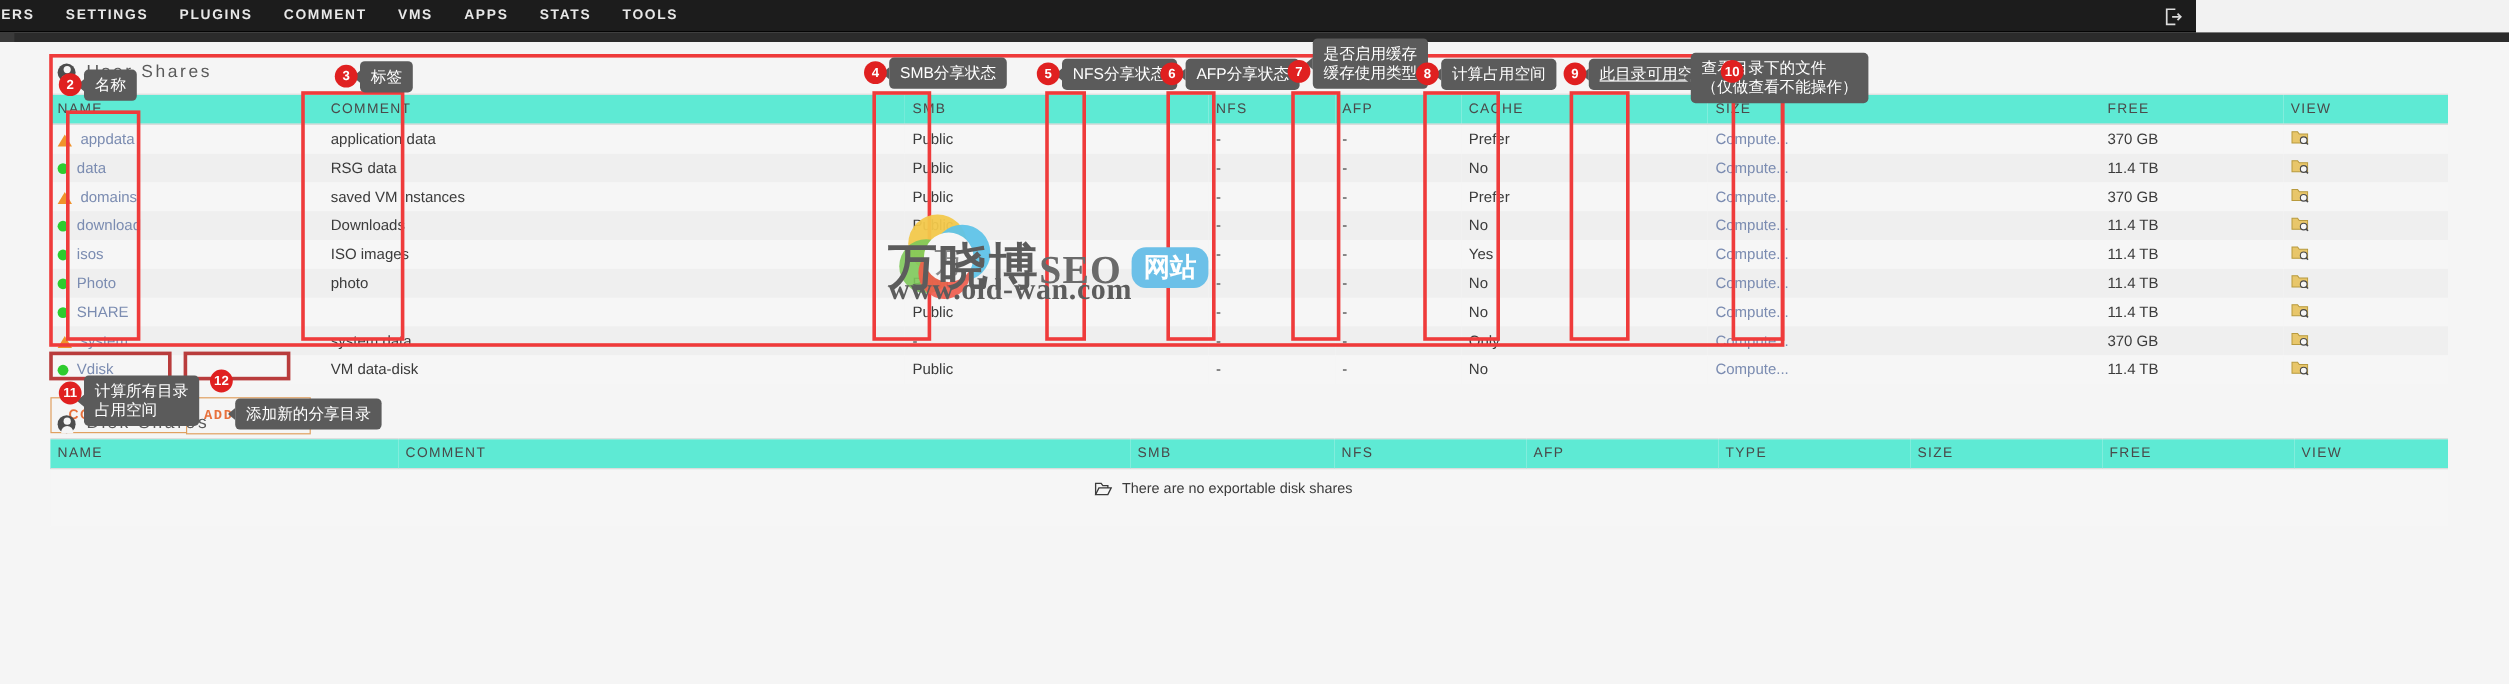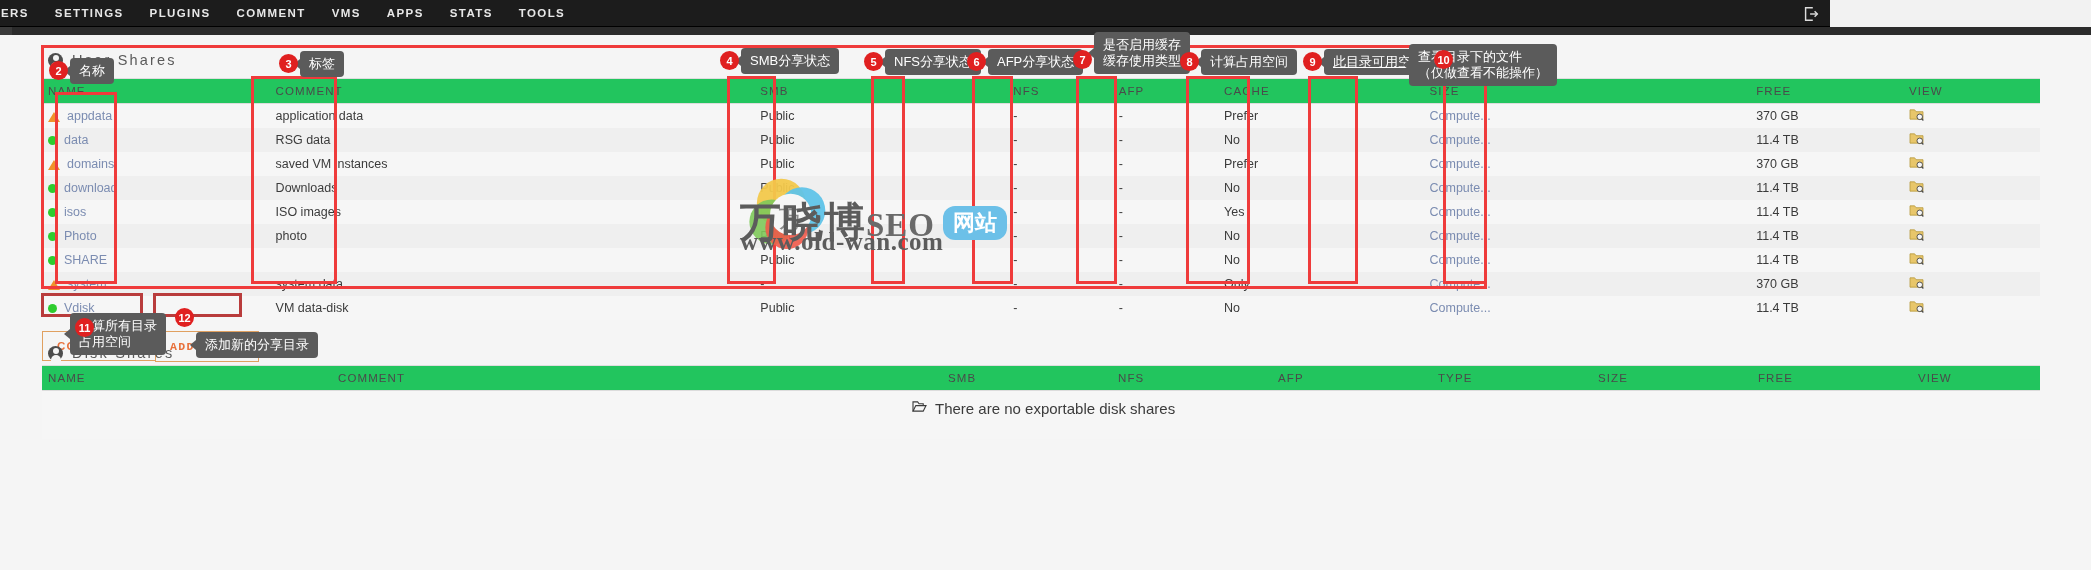--- a/index.html
+++ b/index.html
@@ -59,21 +59,21 @@
     border-radius:5px 5px 0 0; background:#f5f5f5;
   }
 
   
   table.shares{
     position:absolute; border-collapse:collapse; table-layout:fixed;
     font-family:"Liberation Sans", sans-serif;
   }
   table.shares th{
     font-size:11.5px; color:#4a4a4a; font-weight:normal; letter-spacing:1.1px;
-    text-align:left; padding:6px 0 6px 6px; background:#22c55e;
+    text-align:left; padding:6px 0 6px 6px; background:#5eead4;
     border-top:1px solid #dedede; border-bottom:1px solid #dcdcdc;
     height:23px;
   }
   table.shares td{
     font-size:12.5px; color:#3b3b3b; padding:4px 0 4px 6px; height:21px;
     white-space:nowrap; overflow:hidden;
   }
   table.shares tbody tr:nth-child(odd){ background:#f6f6f6; }
   table.shares tbody tr:nth-child(even){ background:#efefef; }
   td.name a, td.size a{ color:#7b8cb1; text-decoration:none; }
@@ -87,22 +87,22 @@
   
   .btn{
     position:absolute; background:#f5f5f5; border:1px solid #e0a060;
     color:#e8713c; font-size:11.5px; font-weight:bold; letter-spacing:1.3px;
     padding:8px 14px; font-family:"Liberation Sans", sans-serif; cursor:pointer;
     white-space:nowrap;
   }
 
   
   .empty-row{
-    position:absolute; font-size:15px; color:#3b3b3b;
-    display:flex; align-items:flex-start; gap:8px;padding-left:32px;
+    position:absolute; font-size:12px; color:#3b3b3b;
+    display:flex; align-items:center; gap:8px;padding-left:32px;
   }
 
   
   .anno-box{
     position:absolute; border:3px solid #ef3b3b; pointer-events:none;
   }
   .badge{
     position:absolute; width:19px;height:19px;border-radius:50%;
     background:#e02020; color:#fff; font-size:11px; font-weight:bold;
     display:flex; align-items:center; justify-content:center;
@@ -434,18 +434,18 @@
 <div class="badge" style="left:1180px;top:52px;">8</div>
 <div class="tip" style="left:1201px;top:49px;">计算占用空间</div>
 
 <div class="badge" style="left:1303px;top:52px;">9</div>
 <div class="tip" style="left:1324px;top:49px;text-decoration:underline;">此目录可用空间</div>
 
 <div class="badge" style="left:1434px;top:50px;">10</div>
 <div class="tip" style="left:1409px;top:44px;">查看目录下的文件
 （仅做查看不能操作）</div>
 
-<div class="badge" style="left:49px;  top:318px;margin-left:26px;">11</div>
+<div class="badge" style="left:49px;  top:318px;">11</div>
 <div class="tip" style="left:70px;  top:313px;">计算所有目录
 占用空间</div>
 
 <div class="badge" style="left:175px; top:308px;">12</div>
 <div class="tip" style="left:196px; top:332px;">添加新的分享目录</div>
 
 </body></html>

